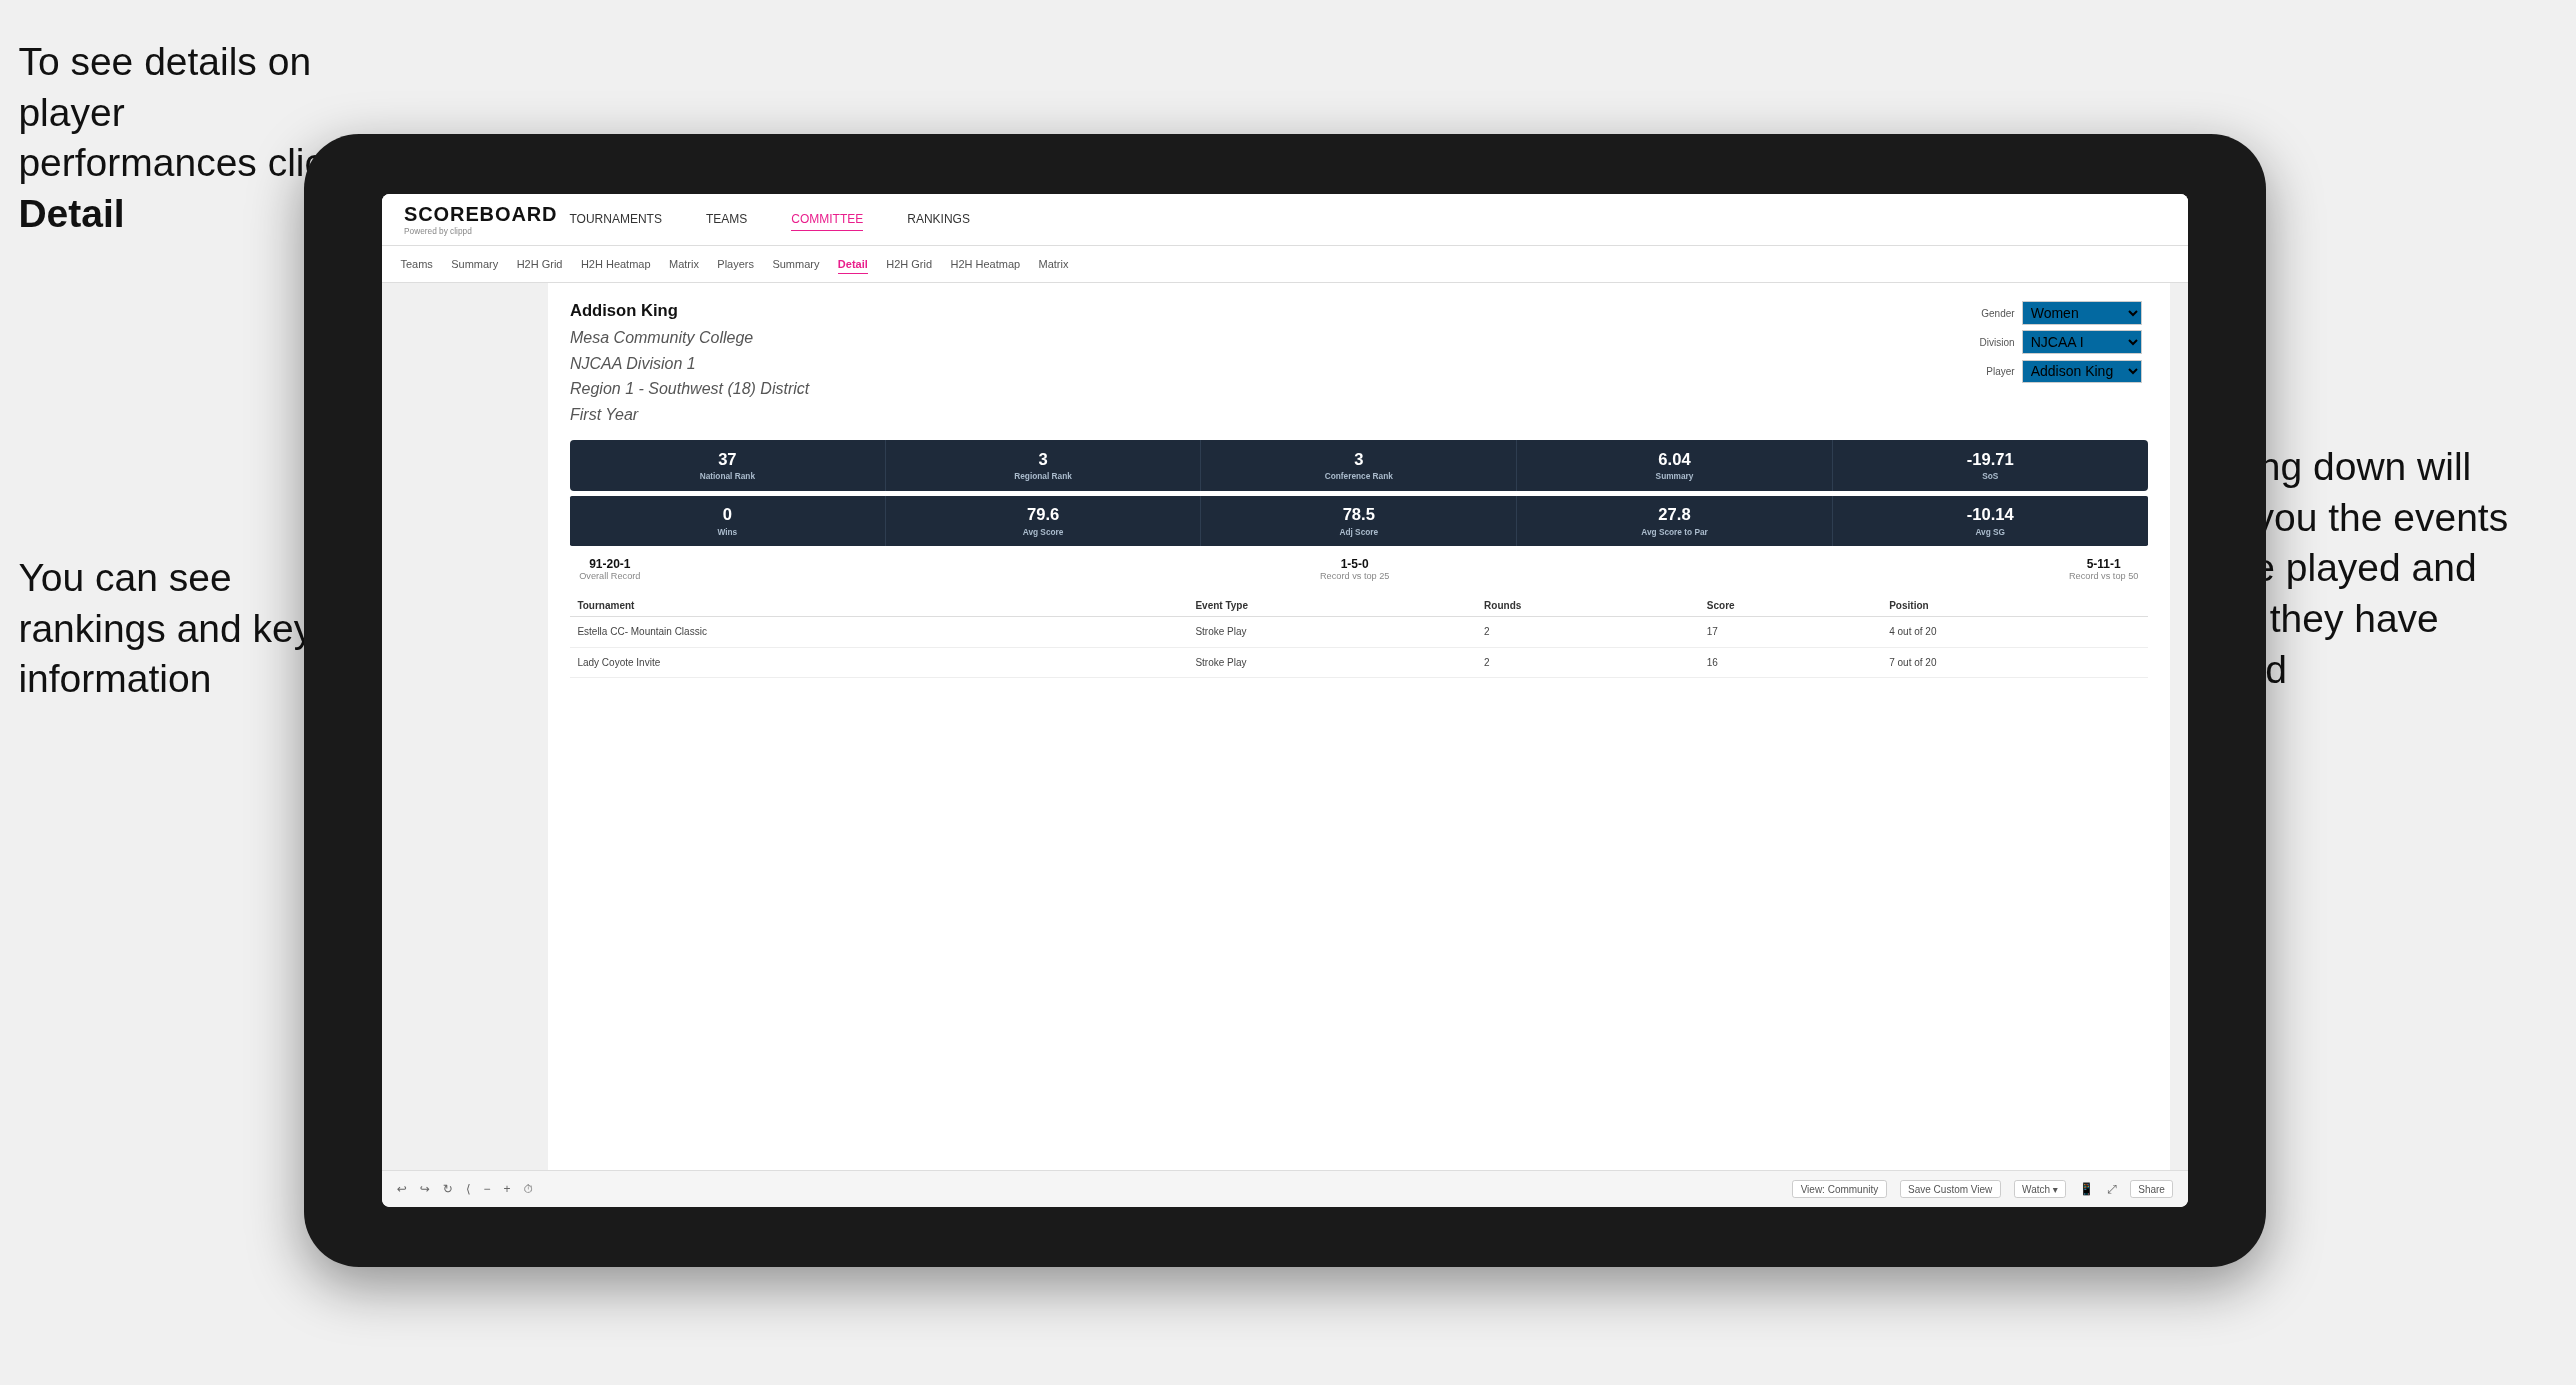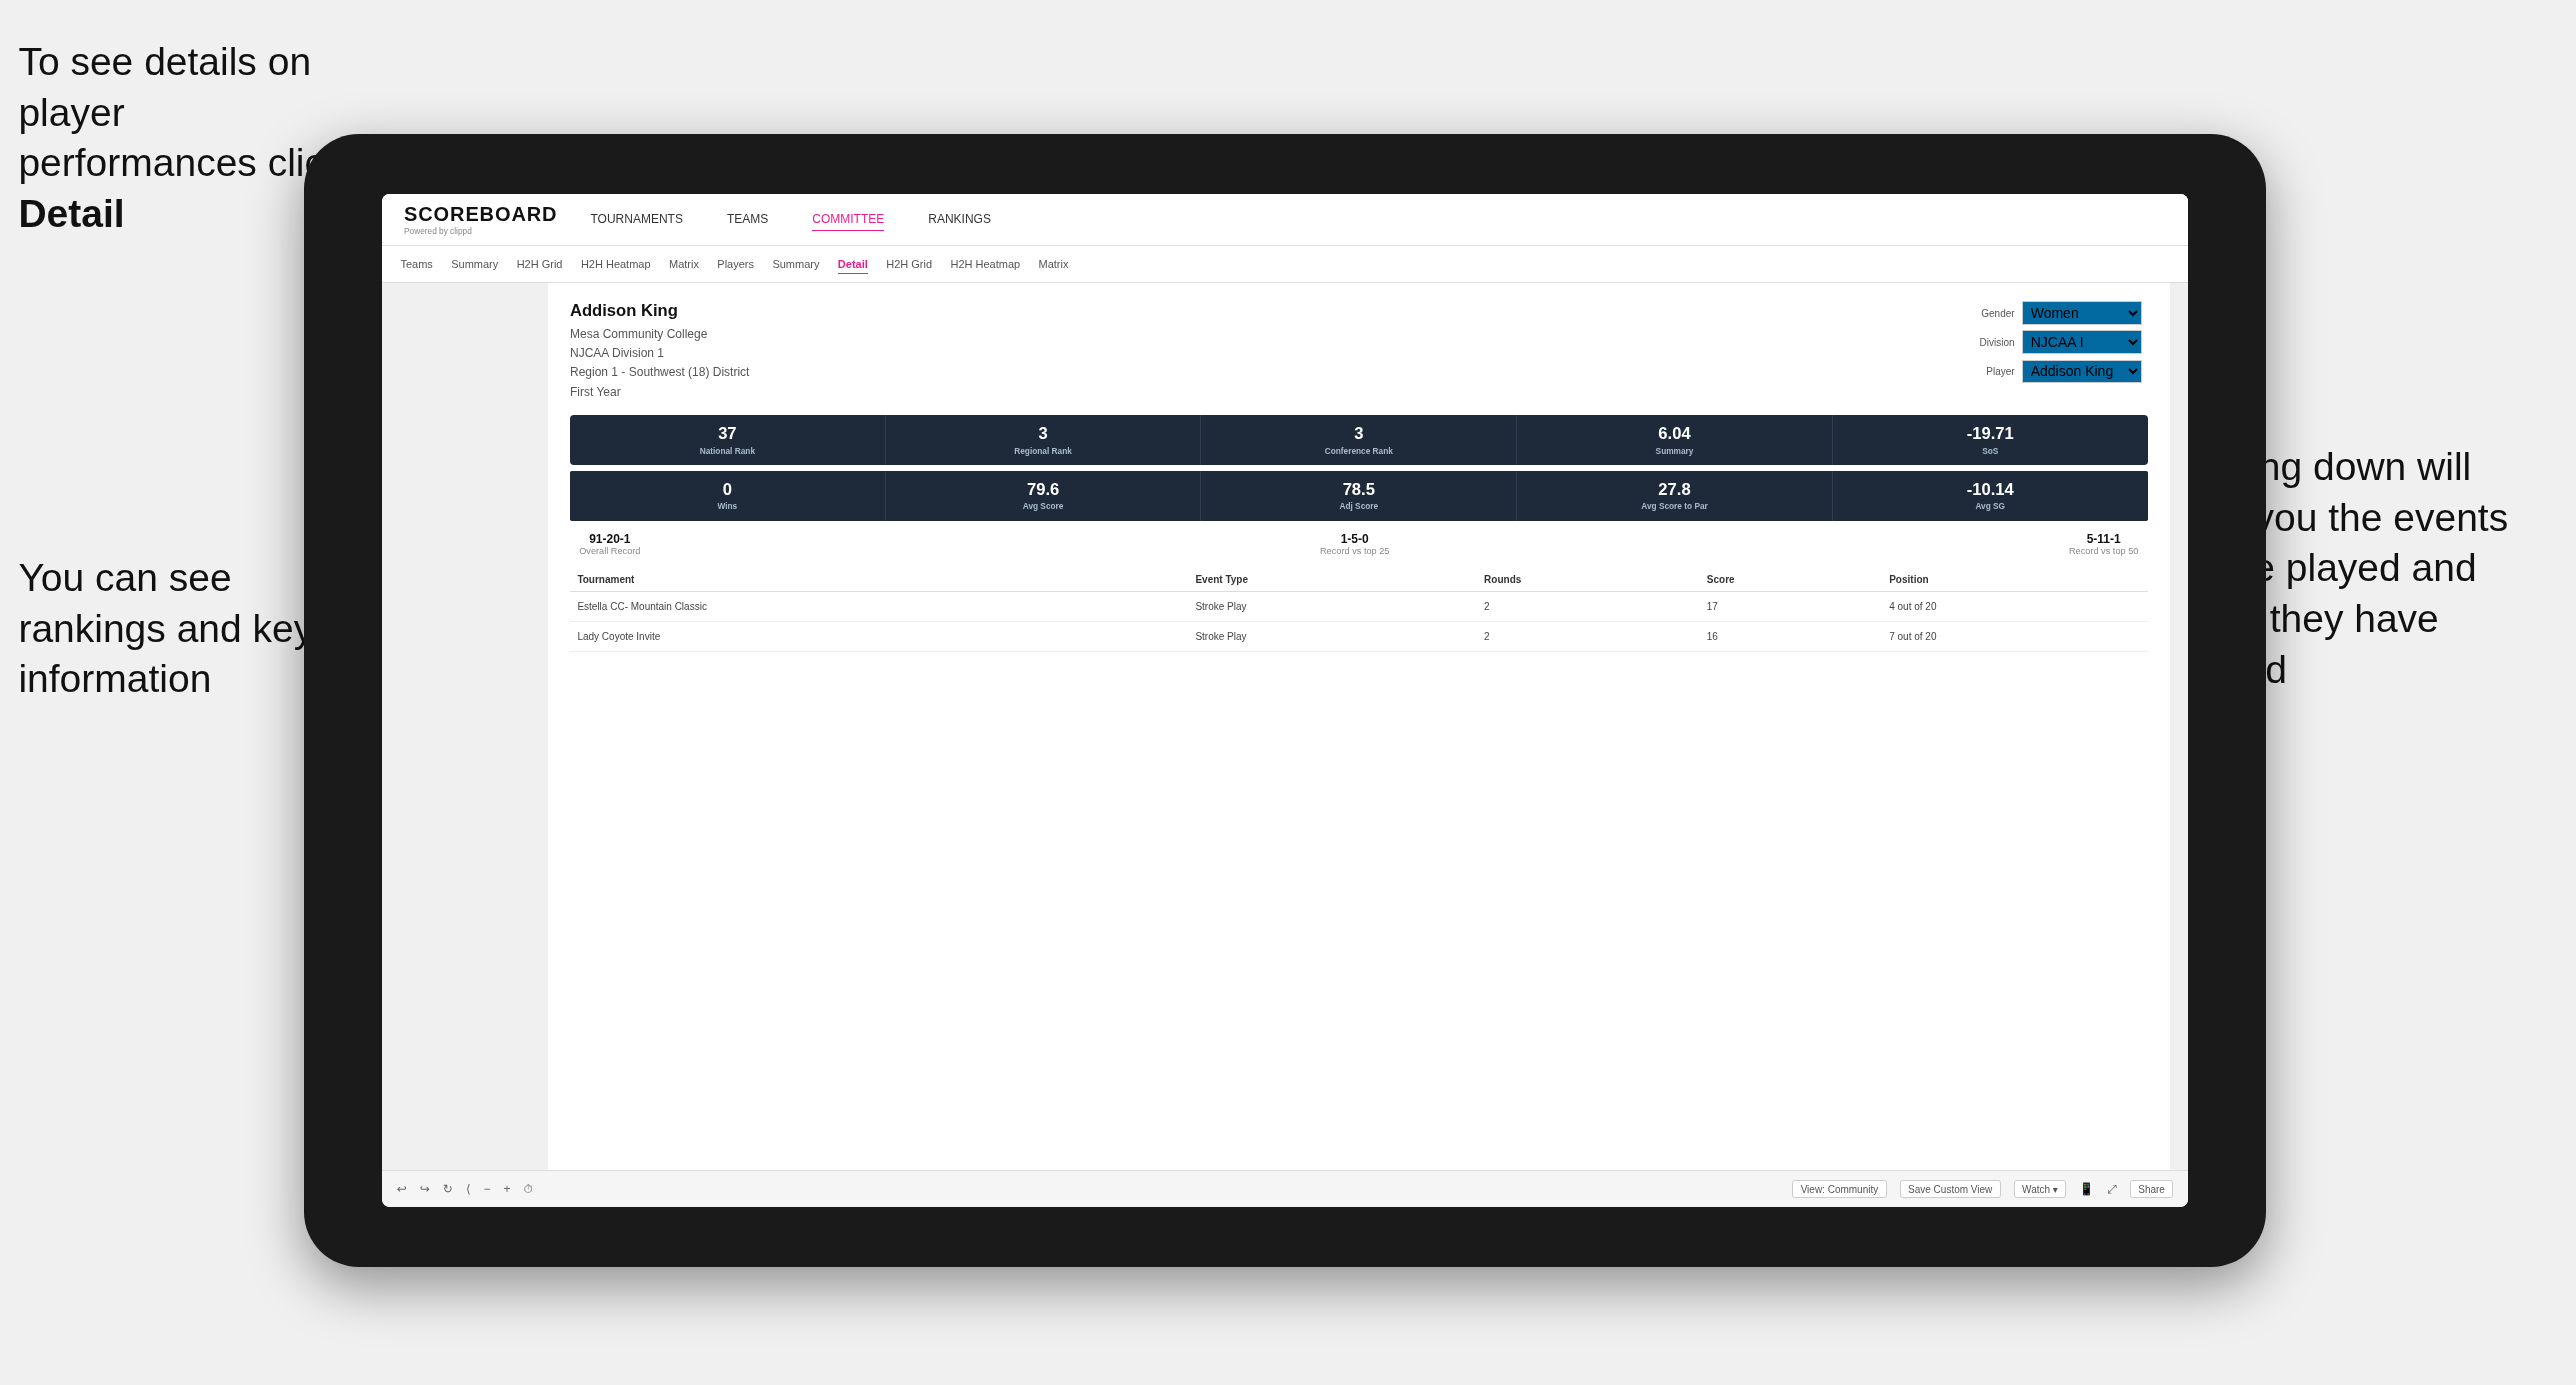--- a/index.html
+++ b/index.html
@@ -79,21 +79,21 @@
       border-bottom: 0.9px solid #ddd;
       padding: 0 22px;
       display: flex;
       align-items: center;
       height: 52px;
       flex-shrink: 0;
     }
     .logo-area {
       display: flex;
       flex-direction: column;
-      margin-right: 33px;
+      margin-right: 12px;
     }
     .logo-title {
       font-size: 20px;
       font-weight: 900;
       letter-spacing: 0.9px;
       color: #111;
     }
     .logo-sub {
       font-size: 8.3px;
       color: #888;
@@ -166,23 +166,24 @@
       justify-content: space-between;
       margin-bottom: 13px;
     }
     .player-info h2 {
       font-size: 16.6px;
       font-weight: 700;
       color: #111;
       margin-bottom: 3.7px;
     }
     .player-info p {
-      font-size: 12px;
+      font-size: 16px;
       color: #555;
       line-height: 1.6;
+      font-style: italic;
     }
     .player-filters {
       display: flex;
       flex-direction: column;
       gap: 5.5px;
       min-width: 184px;
     }
     .filter-row {
       display: flex;
       align-items: center;

